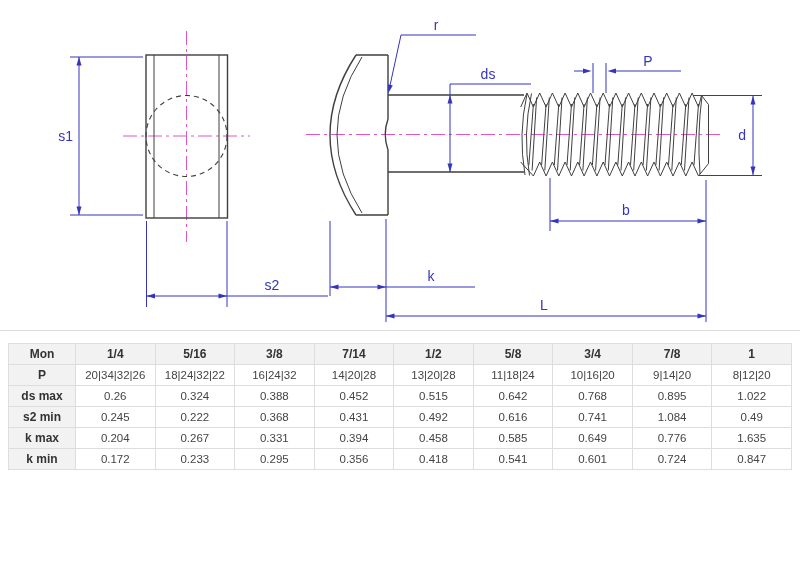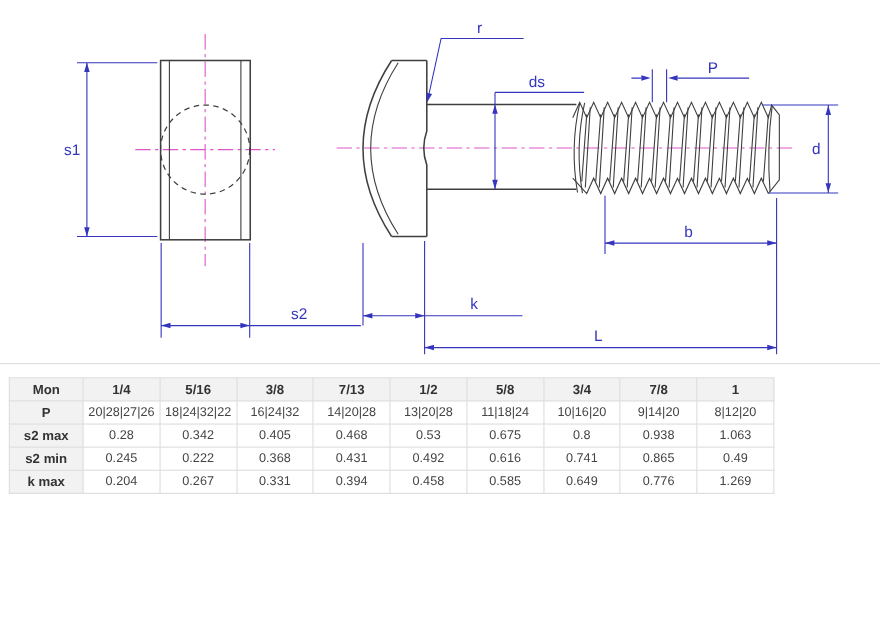--- a/index.html
+++ b/index.html
@@ -9,21 +9,21 @@
   
   svg{display:block;}
   .outline{stroke:var(--outline,#3f3f3f);fill:none;stroke-width:1.4;}
   .thin{stroke:var(--outline,#3f3f3f);fill:none;stroke-width:1;}
   .dashed{stroke:var(--outline,#3f3f3f);fill:none;stroke-width:1.1;stroke-dasharray:5 4;}
   .dim{stroke:var(--dim,#3434bd);fill:none;stroke-width:1;}
   .dimfill{fill:var(--dim,#3434bd);stroke:none;}
   .center{stroke:var(--centerline,#e056c8);fill:none;stroke-width:1;stroke-dasharray:14 4 3 4;}
   .dimtext{fill:var(--dim,#3434bd);font-family:"Liberation Sans",sans-serif;font-size:14px;}
   
-  .spec-table{position:absolute;top:343px;left:8px;width:696px;border-collapse:collapse;table-layout:fixed;
+  .spec-table{position:absolute;top:343px;left:8px;width:784px;border-collapse:collapse;table-layout:fixed;
               font-family:"Liberation Sans",sans-serif;font-size:11.5px;color:#333;}
   .spec-table th,.spec-table td{border:1px solid #ddd;height:20px;padding:0;text-align:center;vertical-align:middle;}
   .spec-table th{background:#f2f2f2;font-weight:700;font-size:12px;}
   .spec-table td.rowlabel{background:#f2f2f2;font-weight:700;font-size:12px;}
   .spec-table td.val{background:#ffffff;font-weight:400;color:#444;}
 </style>
 </head>
 <body style="--dim: #3434bd; --centerline: #e056c8; --outline: #3f3f3f;">
 
 <div class="drawing-wrap">
@@ -127,71 +127,83 @@
 <table class="spec-table">
   <colgroup>
       <col style="width:67px">
     </colgroup>
   <thead>
       <tr>
         <th>Mon</th>
         <th>1/4</th>
         <th>5/16</th>
         <th>3/8</th>
-        <th>7/13</th>
+        <th>7/14</th>
         <th>1/2</th>
         <th>5/8</th>
         <th>3/4</th>
         <th>7/8</th>
         <th>1</th>
       </tr>
     </thead>
   <tbody>
       <tr>
         <td class="rowlabel">P</td>
-        <td class="val">20|28|27|26</td>
+        <td class="val">20|34|32|26</td>
         <td class="val">18|24|32|22</td>
         <td class="val">16|24|32</td>
         <td class="val">14|20|28</td>
         <td class="val">13|20|28</td>
         <td class="val">11|18|24</td>
         <td class="val">10|16|20</td>
         <td class="val">9|14|20</td>
         <td class="val">8|12|20</td>
       </tr>
       <tr>
-        <td class="rowlabel">s2 max</td>
-        <td class="val">0.28</td>
-        <td class="val">0.342</td>
-        <td class="val">0.405</td>
-        <td class="val">0.468</td>
-        <td class="val">0.53</td>
-        <td class="val">0.675</td>
-        <td class="val">0.8</td>
-        <td class="val">0.938</td>
-        <td class="val">1.063</td>
+        <td class="rowlabel">ds max</td>
+        <td class="val">0.26</td>
+        <td class="val">0.324</td>
+        <td class="val">0.388</td>
+        <td class="val">0.452</td>
+        <td class="val">0.515</td>
+        <td class="val">0.642</td>
+        <td class="val">0.768</td>
+        <td class="val">0.895</td>
+        <td class="val">1.022</td>
       </tr>
       <tr>
         <td class="rowlabel">s2 min</td>
         <td class="val">0.245</td>
         <td class="val">0.222</td>
         <td class="val">0.368</td>
         <td class="val">0.431</td>
         <td class="val">0.492</td>
         <td class="val">0.616</td>
         <td class="val">0.741</td>
-        <td class="val">0.865</td>
+        <td class="val">1.084</td>
         <td class="val">0.49</td>
       </tr>
       <tr>
         <td class="rowlabel">k max</td>
         <td class="val">0.204</td>
         <td class="val">0.267</td>
         <td class="val">0.331</td>
         <td class="val">0.394</td>
         <td class="val">0.458</td>
         <td class="val">0.585</td>
         <td class="val">0.649</td>
         <td class="val">0.776</td>
-        <td class="val">1.269</td>
+        <td class="val">1.635</td>
+      </tr>
+      <tr>
+        <td class="rowlabel">k min</td>
+        <td class="val">0.172</td>
+        <td class="val">0.233</td>
+        <td class="val">0.295</td>
+        <td class="val">0.356</td>
+        <td class="val">0.418</td>
+        <td class="val">0.541</td>
+        <td class="val">0.601</td>
+        <td class="val">0.724</td>
+        <td class="val">0.847</td>
       </tr>
     </tbody>
 </table>
 
 </body></html>

